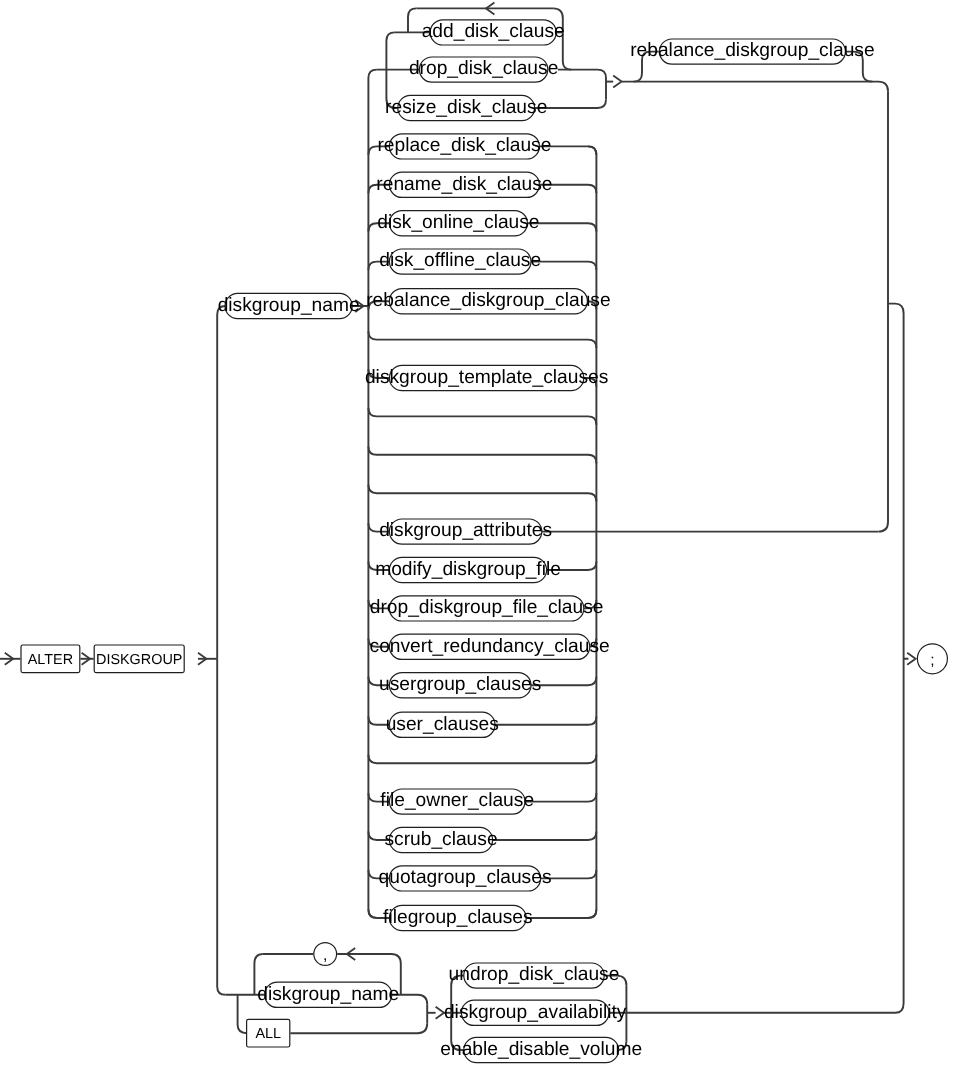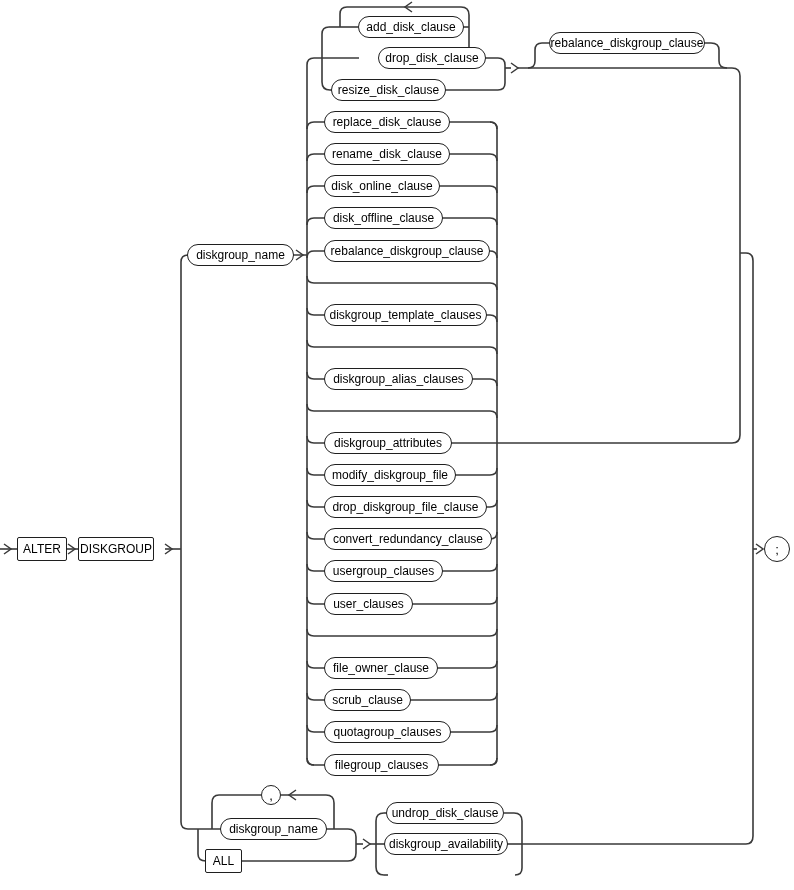--- a/index.html
+++ b/index.html
@@ -4,21 +4,21 @@
 <style>
   html,body{margin:0;padding:0;background:#ffffff;}
   #canvas{position:relative;width:794px;height:890px;background:#ffffff;
           font-family:"Liberation Sans", sans-serif;color:#000;overflow:hidden;}
   #wires{position:absolute;left:0;top:0;}
   #wires path{stroke:#3a3a3a;stroke-width:1.6;fill:none;}
   #wires .arrow{stroke-width:1.5;}
   .node{position:absolute;box-sizing:border-box;background:#ffffff;
         display:flex;align-items:center;justify-content:center;
         white-space:nowrap;overflow:visible;}
-  .oval{height:22px;border:1.7px solid #1f1f1f;border-radius:12px;font-size:12px;}
+  .oval{height:22px;border:1.7px solid #1f1f1f;border-radius:12px;font-size:16px;}
   .kw{height:24px;border:1.7px solid #1f1f1f;border-radius:2px;font-size:12px;}
   .term{border:1.7px solid #1f1f1f;border-radius:50%;font-size:13px;}
 </style>
 </head>
 <body>
 
 <div id="canvas">
 
   <svg id="wires" width="794" height="890" viewBox="0 0 794 890">
     <g>
@@ -107,44 +107,44 @@
       <path class="arrow" d="M756,544 L763,549 L756,554"></path>
     </g>
   </svg>
 
   <div class="node kw" style="left:17px;top:537px;width:50px">ALTER</div>
   <div class="node kw" style="left:78px;top:537px;width:76px">DISKGROUP</div>
 
   <div class="node oval" style="left:187px;top:244px;width:107px">diskgroup_name</div>
 
   <div class="node oval" style="left:358px;top:16px;width:106px">add_disk_clause</div>
-  <div class="node oval" style="left:378px;top:47px;width:108px">drop_disk_clause</div>
+  <div class="node oval" style="left:349px;top:47px;width:108px">drop_disk_clause</div>
   <div class="node oval" style="left:331px;top:79px;width:115px">resize_disk_clause</div>
 
   <div class="node oval" style="left:549px;top:32px;width:156px">rebalance_diskgroup_clause</div>
 
   <div class="node oval" style="left:324px;top:111px;width:126px">replace_disk_clause</div>
   <div class="node oval" style="left:324px;top:143px;width:126px">rename_disk_clause</div>
   <div class="node oval" style="left:324px;top:175px;width:116px">disk_online_clause</div>
   <div class="node oval" style="left:324px;top:207px;width:119px">disk_offline_clause</div>
   <div class="node oval" style="left:324px;top:240px;width:166px">rebalance_diskgroup_clause</div>
   <div class="node oval" style="left:324px;top:304px;width:163px">diskgroup_template_clauses</div>
-  <div class="node oval" style="left:324px;top:368px;width:149px">diskgroup_alias_clauses</div>
   <div class="node oval" style="left:324px;top:432px;width:128px">diskgroup_attributes</div>
   <div class="node oval" style="left:324px;top:464px;width:132px">modify_diskgroup_file</div>
   <div class="node oval" style="left:324px;top:496px;width:163px">drop_diskgroup_file_clause</div>
   <div class="node oval" style="left:324px;top:528px;width:168px">convert_redundancy_clause</div>
   <div class="node oval" style="left:324px;top:560px;width:119px">usergroup_clauses</div>
   <div class="node oval" style="left:324px;top:593px;width:89px">user_clauses</div>
   <div class="node oval" style="left:324px;top:657px;width:114px">file_owner_clause</div>
   <div class="node oval" style="left:324px;top:689px;width:87px">scrub_clause</div>
   <div class="node oval" style="left:324px;top:721px;width:127px">quotagroup_clauses</div>
   <div class="node oval" style="left:324px;top:754px;width:115px">filegroup_clauses</div>
 
   <div class="node term" style="left:261px;top:785px;width:20px;height:20px">,</div>
   <div class="node oval" style="left:220px;top:818px;width:107px">diskgroup_name</div>
   <div class="node kw" style="left:205px;top:849px;width:37px">ALL</div>
   <div class="node oval" style="left:386px;top:802px;width:118px">undrop_disk_clause</div>
   <div class="node oval" style="left:384px;top:833px;width:124px">diskgroup_availability</div>
+  <div class="node oval" style="left:386px;top:864px;width:130px">enable_disable_volume</div>
 
   <div class="node term" style="left:764px;top:536px;width:26px;height:26px">;</div>
 
 </div>
 
 </body></html>

